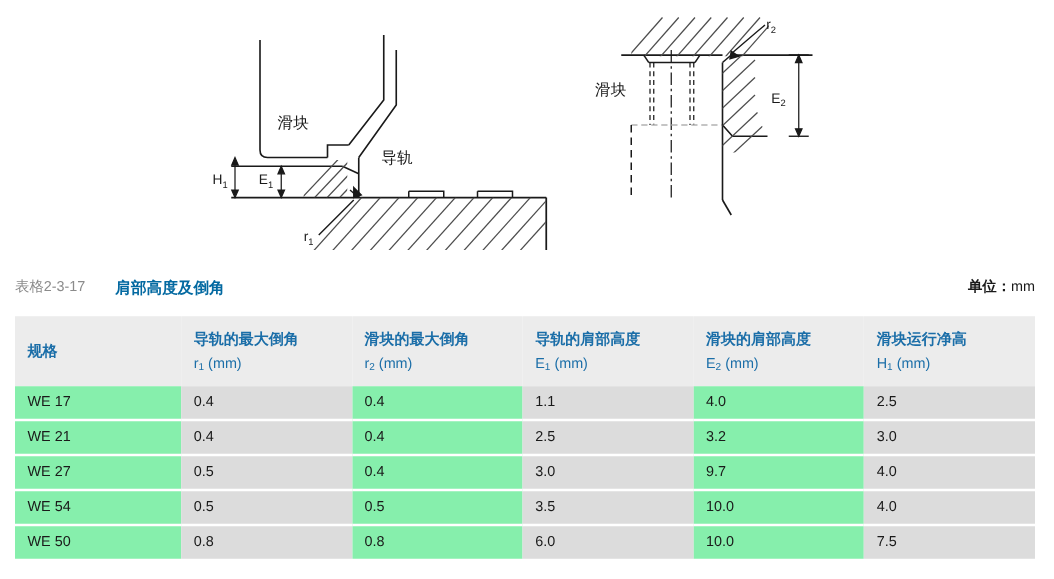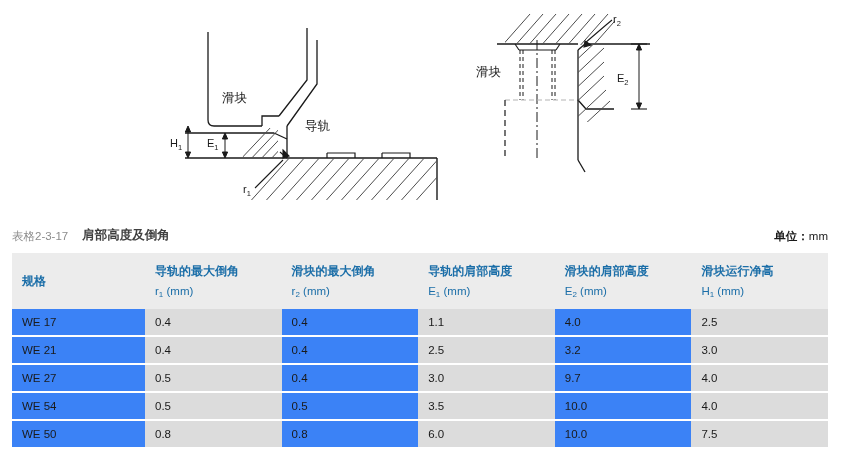--- a/index.html
+++ b/index.html
@@ -42,32 +42,33 @@
   }
 
   
   #caption-row {
     position: absolute;
     left: 12px;
     top: 222px;
     width: 816px;
     height: 22px;
     display: flex;
-    align-items: flex-end;
+    align-items: flex-start;
+    gap: 10px;
   }
   #caption-number {
     font-size: 11.5px;
     color: #8b8b8b;
     letter-spacing: 0px;
     white-space: nowrap;
   }
   #caption-title {
     font-size: 12.5px;
     font-weight: bold;
-    color: #404040;
+    color: #0369a1;
     margin-left: 14px;
     white-space: nowrap;
   }
   #caption-unit {
     margin-left: auto;
     font-size: 11.5px;
     color: #1a1a1a;
     white-space: nowrap;
   }
   #caption-unit .unit-label { font-weight: bold; }
@@ -124,21 +125,21 @@
 
   #spec-table tbody td {
     height: 26px;
     padding: 0 0 0 10px;
     border-bottom: 2px solid #ffffff;
     color: #1a1a1a;
     font-size: 11.5px;
     white-space: nowrap;
   }
   
-  #spec-table tbody td.shade-light { background: #3b82f6; }
+  #spec-table tbody td.shade-light { background: #86efac; }
   #spec-table tbody td.shade-dark  { background: #dcdcdc; }
   #spec-table tbody tr:last-child td { border-bottom: none; }
 </style>
 </head>
 <body>
 
 <div id="diagram-area">
   <svg width="843" height="212" viewBox="0 0 843 212" xmlns="http://www.w3.org/2000/svg">
     <defs>
       <clipPath id="clipLeftBase">

